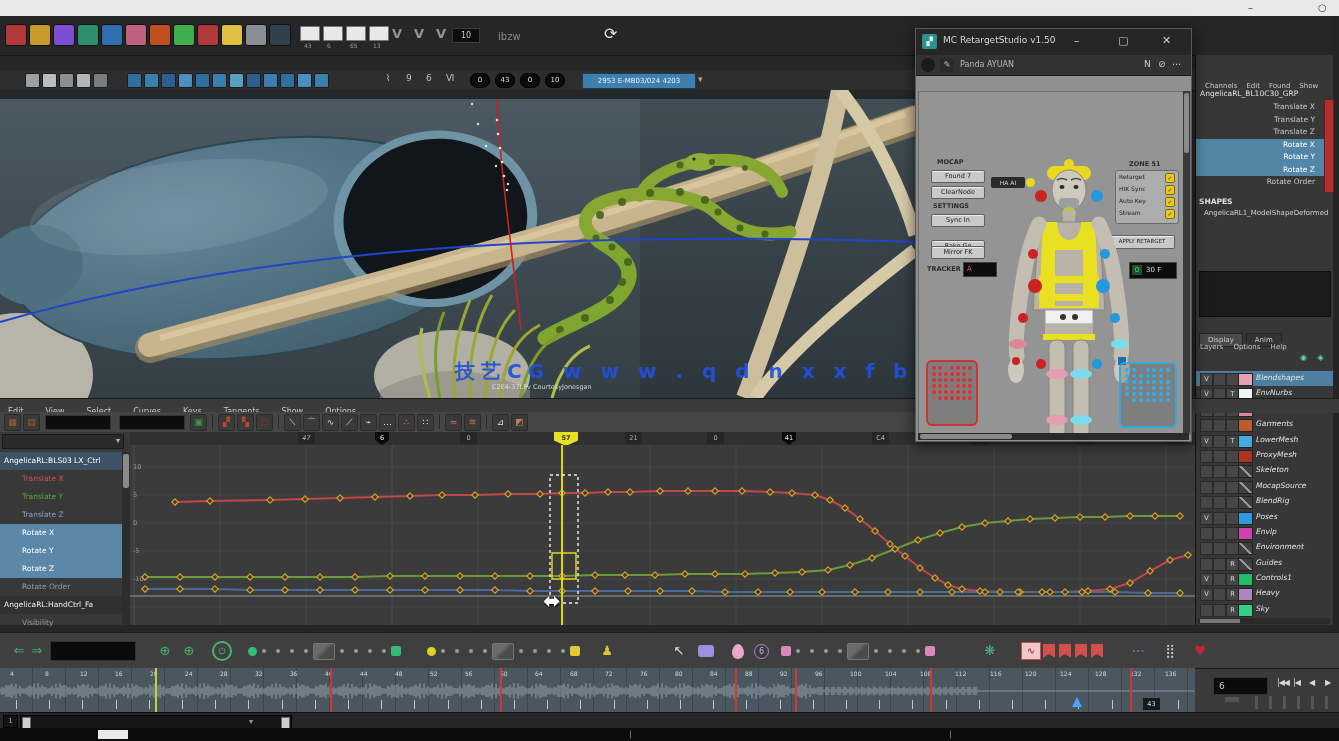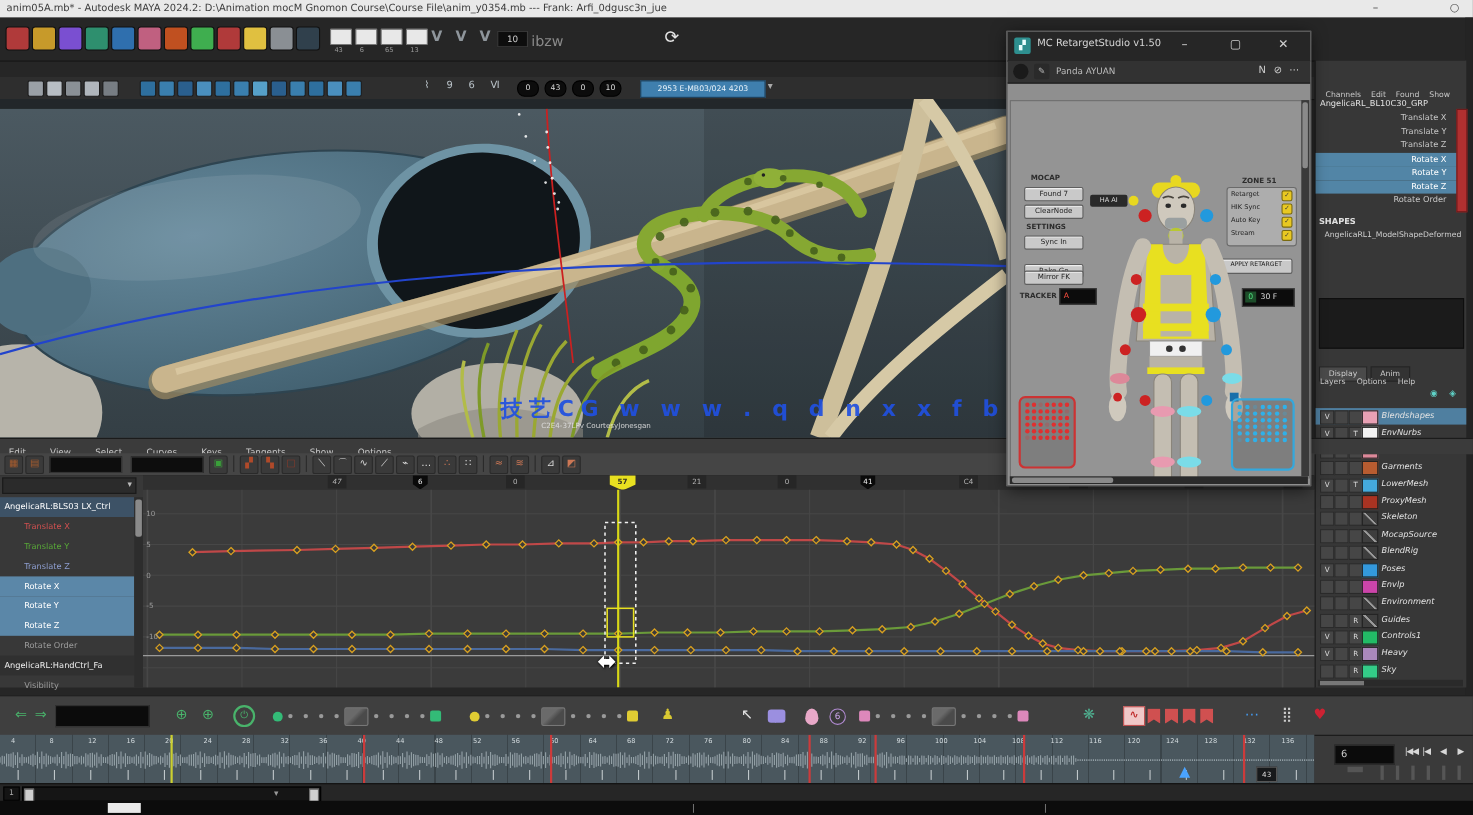--- a/index.html
+++ b/index.html
@@ -13,21 +13,21 @@
   #titlebar .winbtn{position:absolute;top:0;color:#444;font-size:10px;}
   
   #toolbar1{left:0;top:16px;width:1339px;height:39px;background:#262626;border-bottom:1px solid #141414;}
   .tb1-ic{display:inline-block;width:20px;height:20px;margin:2px 1px;border-radius:3px;border:1px solid #111;}
   #tb1-icons{position:absolute;left:4px;top:6px;}
   .wbtn{position:absolute;top:10px;width:18px;height:13px;background:#e8e8e8;border:1px solid #777;border-radius:1px;}
   .wbtn-lab{position:absolute;top:26px;font-size:6px;color:#9a9a9a;}
   .snapg{position:absolute;top:10px;color:#8f969c;font-size:13px;font-weight:bold;}
   #tb1-field{left:452px;top:12px;width:26px;height:13px;background:#0d0d0d;border:1px solid #3a3a3a;
              color:#ccc;font-size:8px;line-height:13px;text-align:center;}
-  #tb1-fieldlab{left:483px;top:15px;font-size:13px;color:#8a8a8a;}
+  #tb1-fieldlab{left:498px;top:15px;font-size:10px;color:#8a8a8a;}
   #tb1-refresh{left:604px;top:8px;color:#e4e4e4;font-size:16px;}
   #menubar2{left:0;top:55px;width:1339px;height:15px;background:#2e2e2e;}
   #menubar2 span{display:inline-block;margin-left:28px;font-size:8px;color:#c4c4c4;line-height:15px;}
   #shelf{left:0;top:70px;width:1339px;height:20px;background:#2e2e2e;border-bottom:1px solid #151515;}
   .shelf-ic{display:inline-block;width:13px;height:13px;margin:3px 1px;border-radius:2px;border:1px solid #1c1c1c;}
   #shelf-pens{position:absolute;left:24px;top:0;}
   #shelf-blues{position:absolute;left:126px;top:0;}
   .mini-glyph{position:absolute;top:3px;color:#b9c2c8;font-size:9px;}
   .counter-chip{position:absolute;top:3px;width:18px;height:13px;background:#0c0c0c;border-radius:7px;
                 color:#ddd;font-size:7px;line-height:13px;text-align:center;border:1px solid #000;}
@@ -198,21 +198,20 @@
   #bottom-strip{left:0;top:728px;width:1339px;height:13px;background:#0c0c0c;}
   #bs-white{left:98px;top:2px;width:30px;height:9px;background:#e8e8e8;}
   .bs-mark{position:absolute;top:2px;color:#9a9a9a;font-size:8px;}
 </style>
 </head>
 <body>
 
 <div id="app">
 
   <div id="titlebar" class="abs">
-    <span class="t">anim05A.mb* - Autodesk MAYA 2024.2:  D:\Animation mocM Gnomon Course\Course File\anim_y0354.mb   ---   Frank: Arfi_0dgusc3n_jue</span>
     <span class="winbtn" style="left:1248px;">–</span>
     <span class="winbtn" style="left:1318px;">○</span>
   </div>
 
   <div id="toolbar1" class="abs">
     <div id="tb1-icons"><div class="tb1-ic" style="background: rgb(176, 58, 58);"></div><div class="tb1-ic" style="background: rgb(199, 154, 42);"></div><div class="tb1-ic" style="background: rgb(122, 79, 209);"></div><div class="tb1-ic" style="background: rgb(46, 143, 110);"></div><div class="tb1-ic" style="background: rgb(47, 111, 174);"></div><div class="tb1-ic" style="background: rgb(192, 96, 128);"></div><div class="tb1-ic" style="background: rgb(192, 80, 32);"></div><div class="tb1-ic" style="background: rgb(63, 174, 79);"></div><div class="tb1-ic" style="background: rgb(176, 58, 58);"></div><div class="tb1-ic" style="background: rgb(224, 192, 64);"></div><div class="tb1-ic" style="background: rgb(138, 143, 148);"></div><div class="tb1-ic" style="background: rgb(48, 64, 76);"></div></div>
     <div id="tb1-wbtns">
         <div class="wbtn abs" style="left: 300px;"></div>
         <div class="wbtn-lab abs" style="left: 304px;">43</div>
         <div class="wbtn abs" style="left: 323px;"></div>

